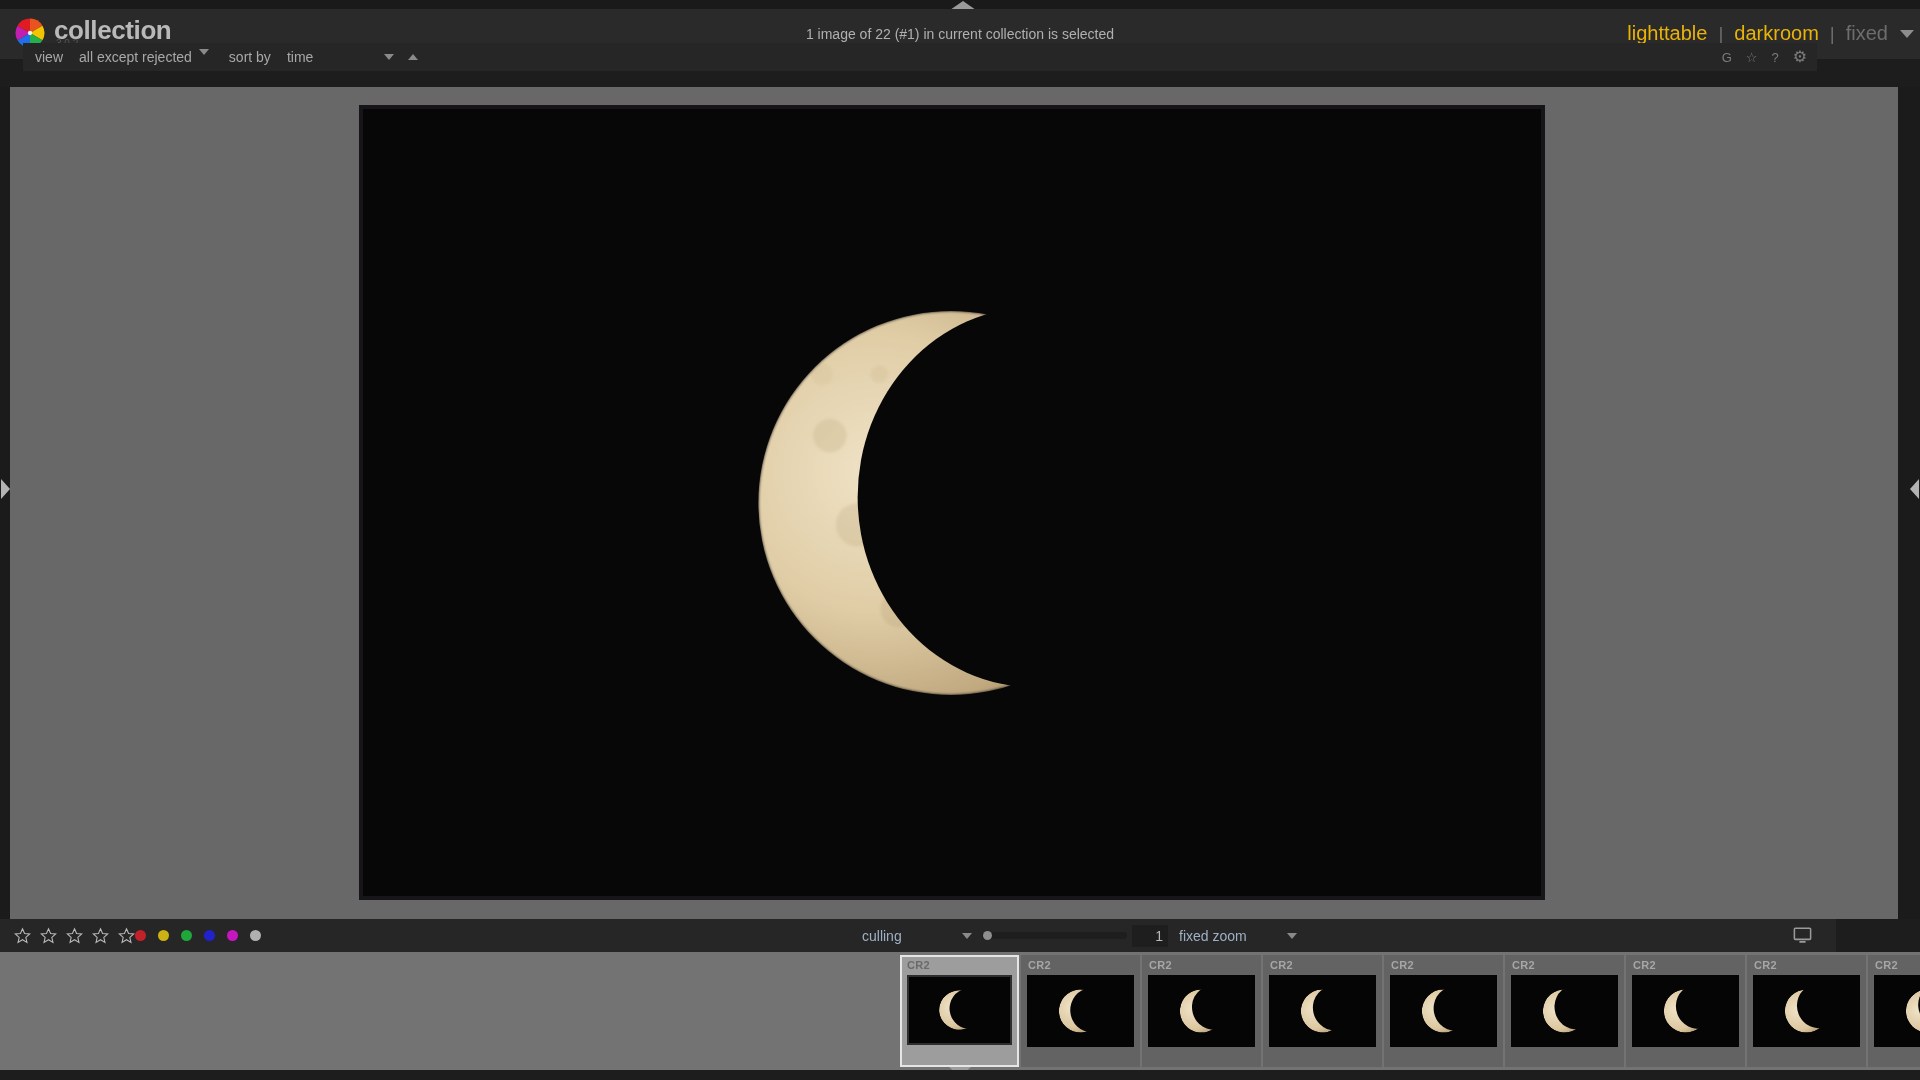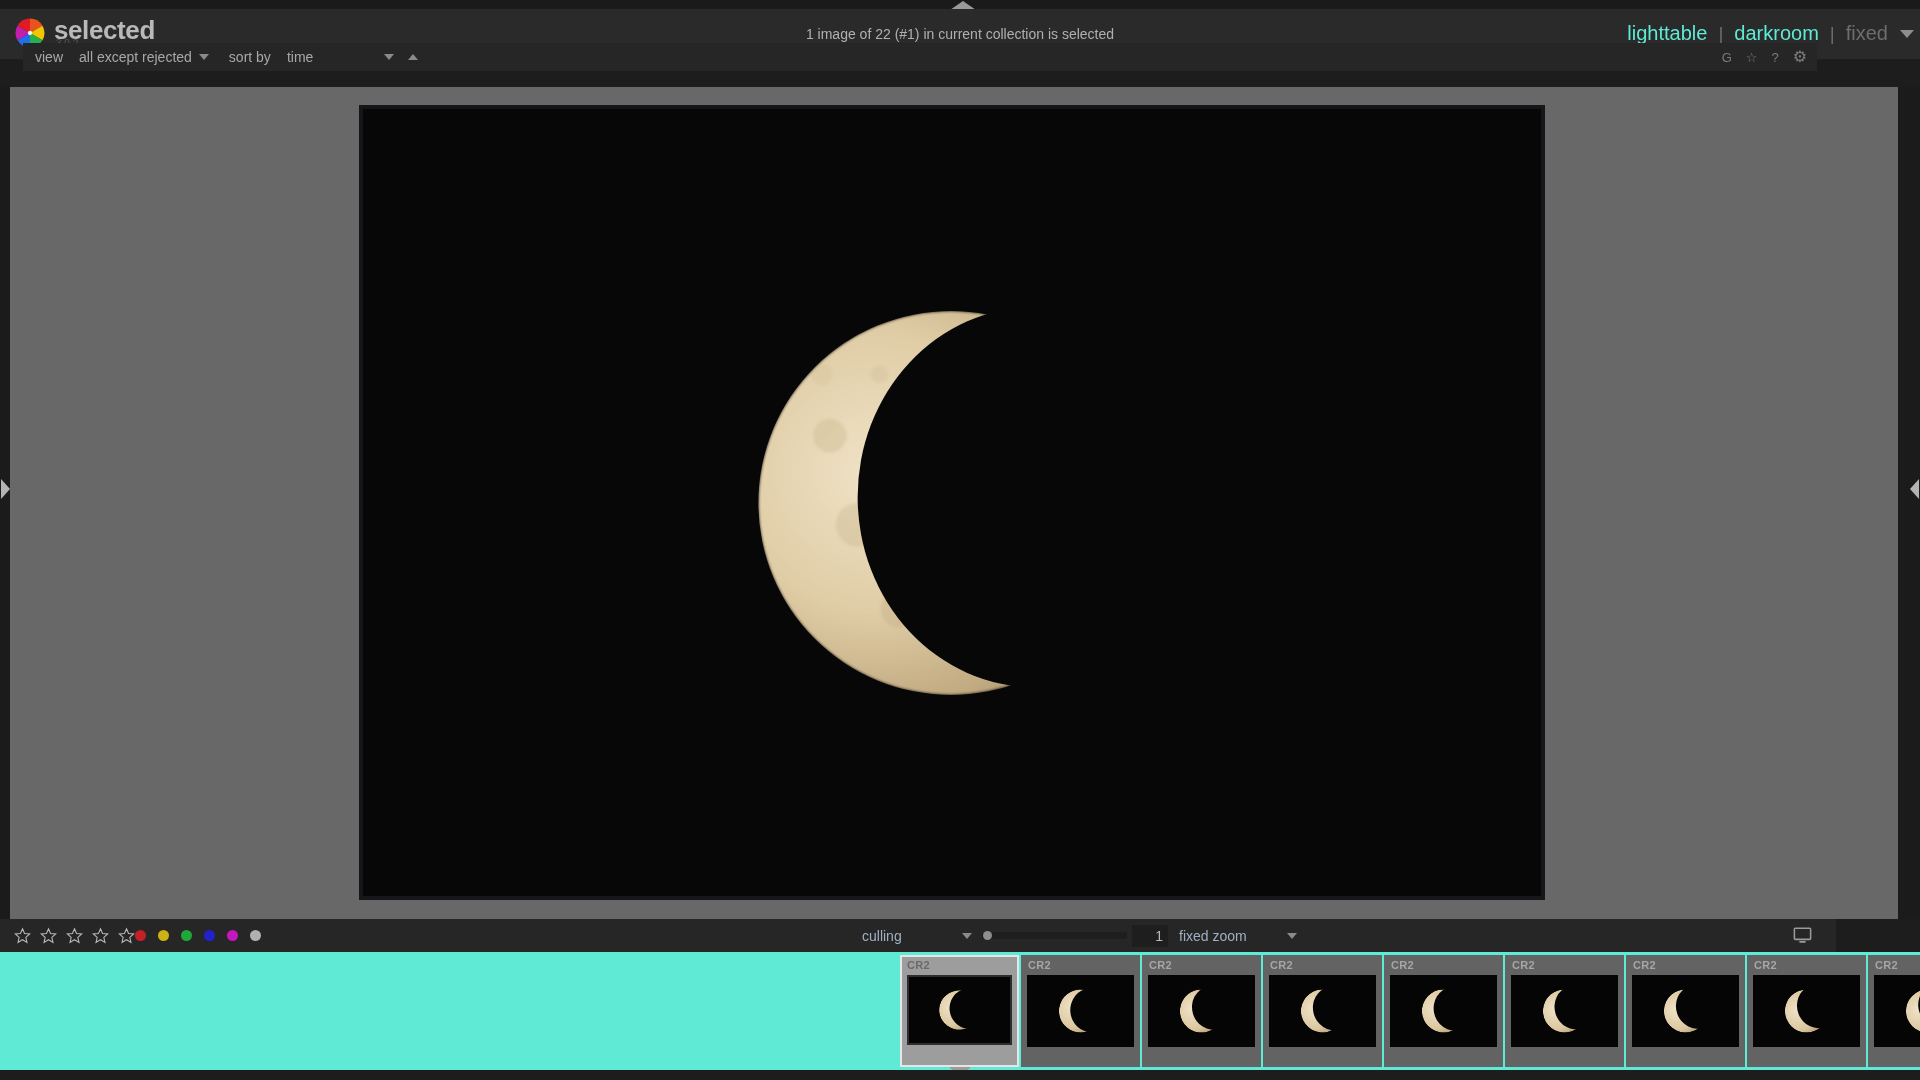--- a/index.html
+++ b/index.html
@@ -87,21 +87,21 @@
 
   .nav-views {
     position: absolute;
     right: 32px; top: 13px;
     display: flex;
     align-items: baseline;
     gap: 11px;
     font-size: 20px;
   }
   .nav-view {
-    color: #5eead4;
+    color: #eab308;
     cursor: pointer;
   }
   .nav-view.inactive { color: #6d6d6d; }
   .nav-sep { color: #6d6d6d; font-size: 19px; }
   .nav-caret {
     position: absolute;
     right: 6px; top: 21px;
     width: 0; height: 0;
     border-left: 7px solid transparent;
     border-right: 7px solid transparent;
@@ -122,21 +122,20 @@
     left: 12px; top: 0;
     height: 28px;
     display: flex;
     align-items: center;
     font-size: 14px;
     color: #a8a8a8;
   }
   .tb-label { margin-right: 16px; }
   .tb-combo {
     display: flex;
-    align-items: center;
     margin-right: 20px;
     cursor: pointer;
   }
   .tb-combo-value { margin-right: 7px; }
   .caret-dn {
     width: 0; height: 0;
     border-left: 5px solid transparent;
     border-right: 5px solid transparent;
     border-top: 6px solid #8a8a8a;
   }
@@ -332,21 +331,21 @@
     display: flex;
     align-items: center;
     cursor: pointer;
   }
 
   
   .filmstrip {
     position: absolute;
     left: 0; top: 952px;
     width: 1920px; height: 118px;
-    background: #5eead4;
+    background: #737373;
     overflow: hidden;
   }
   .film-track {
     position: absolute;
     left: 900px; top: 3px;
     display: flex;
     gap: 2px;
   }
   .thumb {
     position: relative;
@@ -414,21 +413,21 @@
           <path d="M0,0 L0,-40 A40,40 0 0,1 34.6,-20 Z" fill="#e8531f"></path>
           <path d="M0,0 L34.6,-20 A40,40 0 0,1 34.6,20 Z" fill="#f2c500"></path>
           <path d="M0,0 L34.6,20 A40,40 0 0,1 0,40 Z" fill="#22b14c"></path>
           <path d="M0,0 L0,40 A40,40 0 0,1 -34.6,20 Z" fill="#1f6fe8"></path>
           <path d="M0,0 L-34.6,20 A40,40 0 0,1 -34.6,-20 Z" fill="#c21fb0"></path>
           <path d="M0,0 L-34.6,-20 A40,40 0 0,1 0,-40 Z" fill="#e01b24"></path>
           <circle cx="0" cy="0" r="6" fill="#f4f4f4"></circle>
         </g>
       </svg>
       <div class="logo-text-block">
-        <div class="logo-title">selected</div>
+        <div class="logo-title">collection</div>
         <div class="logo-version">3.0.2</div>
       </div>
     </div>
 
     <div class="status-center">1 image of 22 (#1) in current collection is selected</div>
 
     <div class="nav-views">
       <span class="nav-view">lighttable</span>
       <span class="nav-sep">|</span>
       <span class="nav-view">darkroom</span>

